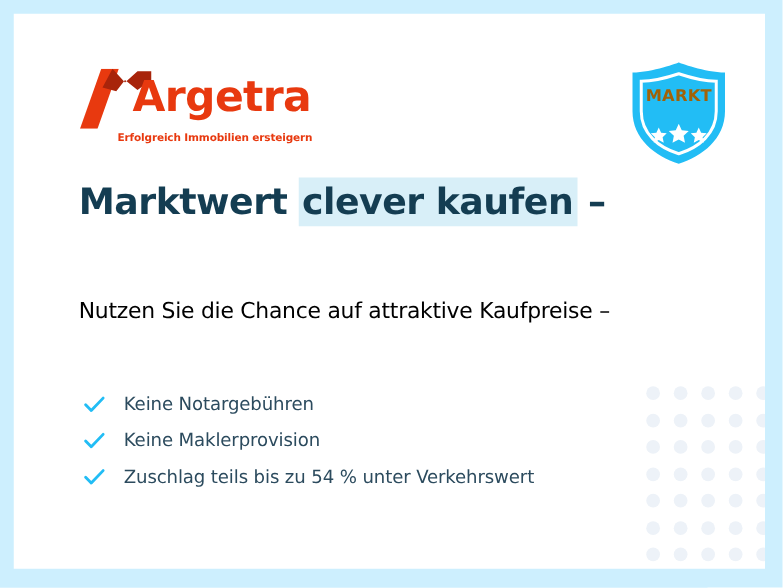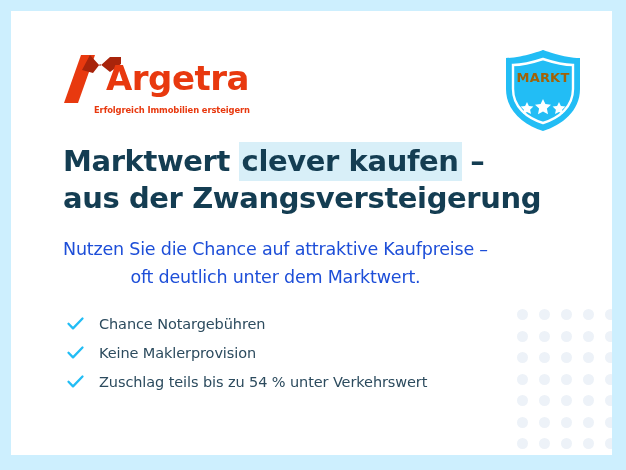--- a/index.html
+++ b/index.html
@@ -138,24 +138,23 @@
   }
 
   
   .subhead {
     position: absolute;
     left: 52px;
     top: 224px;
     font-family: "DejaVu Sans", sans-serif;
     font-size: 17.5px;
     line-height: 28px;
-    color: #1d4ed8;
+    color: #000000;
     letter-spacing: -0.2px;
     white-space: nowrap;
-    text-align: center;
   }
 
   
   .bullets {
     position: absolute;
     left: 55px;
     top: 298px;
     width: 480px;
   }
   .bullet {
@@ -241,34 +240,32 @@
           <polygon points="27,55 28.9,59.1 33.4,59.6 30.1,62.7 31,67.1 27,64.9 23,67.1 23.9,62.7 20.6,59.6 25.1,59.1"></polygon>
           <polygon points="43,52 45.4,57.1 51,57.8 46.9,61.6 48,67.2 43,64.5 38,67.2 39.1,61.6 35,57.8 40.6,57.1"></polygon>
           <polygon points="59,55 60.9,59.1 65.4,59.6 62.1,62.7 63,67.1 59,64.9 55,67.1 55.9,62.7 52.6,59.6 57.1,59.1"></polygon>
         </g>
       </svg>
       <div class="badge-text badge-line1">MARKT</div>
     </div>
 
     <div class="headline">
       <div><span>Marktwert </span><span class="hl-mark">clever kaufen</span><span> –</span></div>
-      <div>aus der Zwangsversteigerung</div>
     </div>
 
     <div class="subhead">
       <div>Nutzen Sie die Chance auf attraktive Kaufpreise –</div>
-      <div>oft deutlich unter dem Marktwert.</div>
     </div>
 
     <div class="bullets" id="bullet-list">
         <div class="bullet">
           <span class="check-icon"><svg width="19" height="19" viewBox="0 0 19 19" xmlns="http://www.w3.org/2000/svg">
               <polyline points="2.5,9.8 7,14.4 16.5,4.5" fill="none" stroke="#22BDF5" stroke-width="2.3" stroke-linecap="round" stroke-linejoin="round"></polyline>
             </svg></span>
-          <span class="bullet-label">Chance Notargebühren</span>
+          <span class="bullet-label">Keine Notargebühren</span>
         </div>
         <div class="bullet">
           <span class="check-icon"><svg width="19" height="19" viewBox="0 0 19 19" xmlns="http://www.w3.org/2000/svg">
               <polyline points="2.5,9.8 7,14.4 16.5,4.5" fill="none" stroke="#22BDF5" stroke-width="2.3" stroke-linecap="round" stroke-linejoin="round"></polyline>
             </svg></span>
           <span class="bullet-label">Keine Maklerprovision</span>
         </div>
         <div class="bullet">
           <span class="check-icon"><svg width="19" height="19" viewBox="0 0 19 19" xmlns="http://www.w3.org/2000/svg">
               <polyline points="2.5,9.8 7,14.4 16.5,4.5" fill="none" stroke="#22BDF5" stroke-width="2.3" stroke-linecap="round" stroke-linejoin="round"></polyline>

